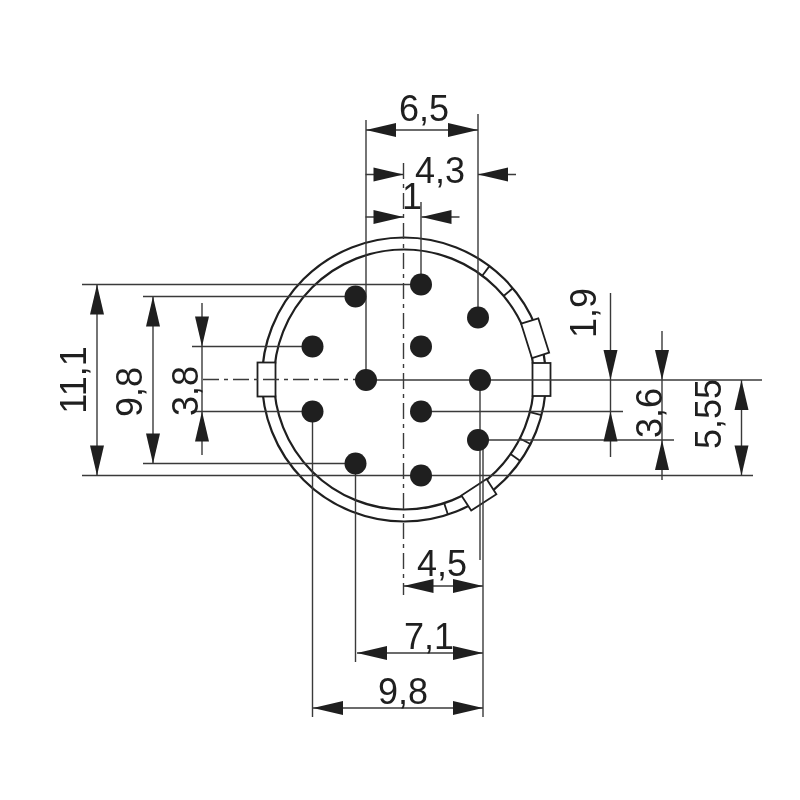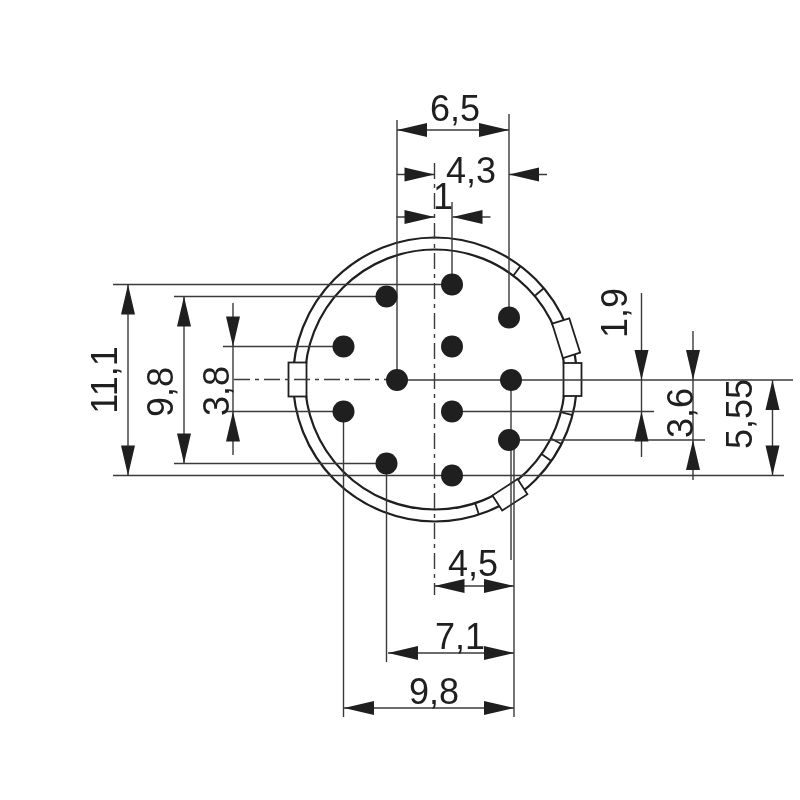--- a/index.html
+++ b/index.html
@@ -1,17 +1,17 @@
 <!DOCTYPE html>
 <html><head>
 <meta charset="utf-8">
 <style>
   html,body{margin:0;padding:0;background:#ffffff;}
   body{width:800px;height:800px;overflow:hidden;position:relative;}
-  .stage{position:absolute;inset:0;padding-left:31px;}
+  .stage{position:absolute;inset:0;}
   svg{display:block;}
   .dim-label{font-family:"Liberation Sans", sans-serif;font-size:36px;fill:#1f1f1f;}
 </style>
 </head>
 <body>
 
 <div class="stage">
   <svg id="drawing" width="800" height="800" viewBox="0 0 800 800">
       <circle cx="404" cy="379.5" r="142" fill="none" stroke="#1f1f1f" stroke-width="2.2"></circle>
       <circle cx="404" cy="379.5" r="130" fill="none" stroke="#1f1f1f" stroke-width="2.2"></circle>

